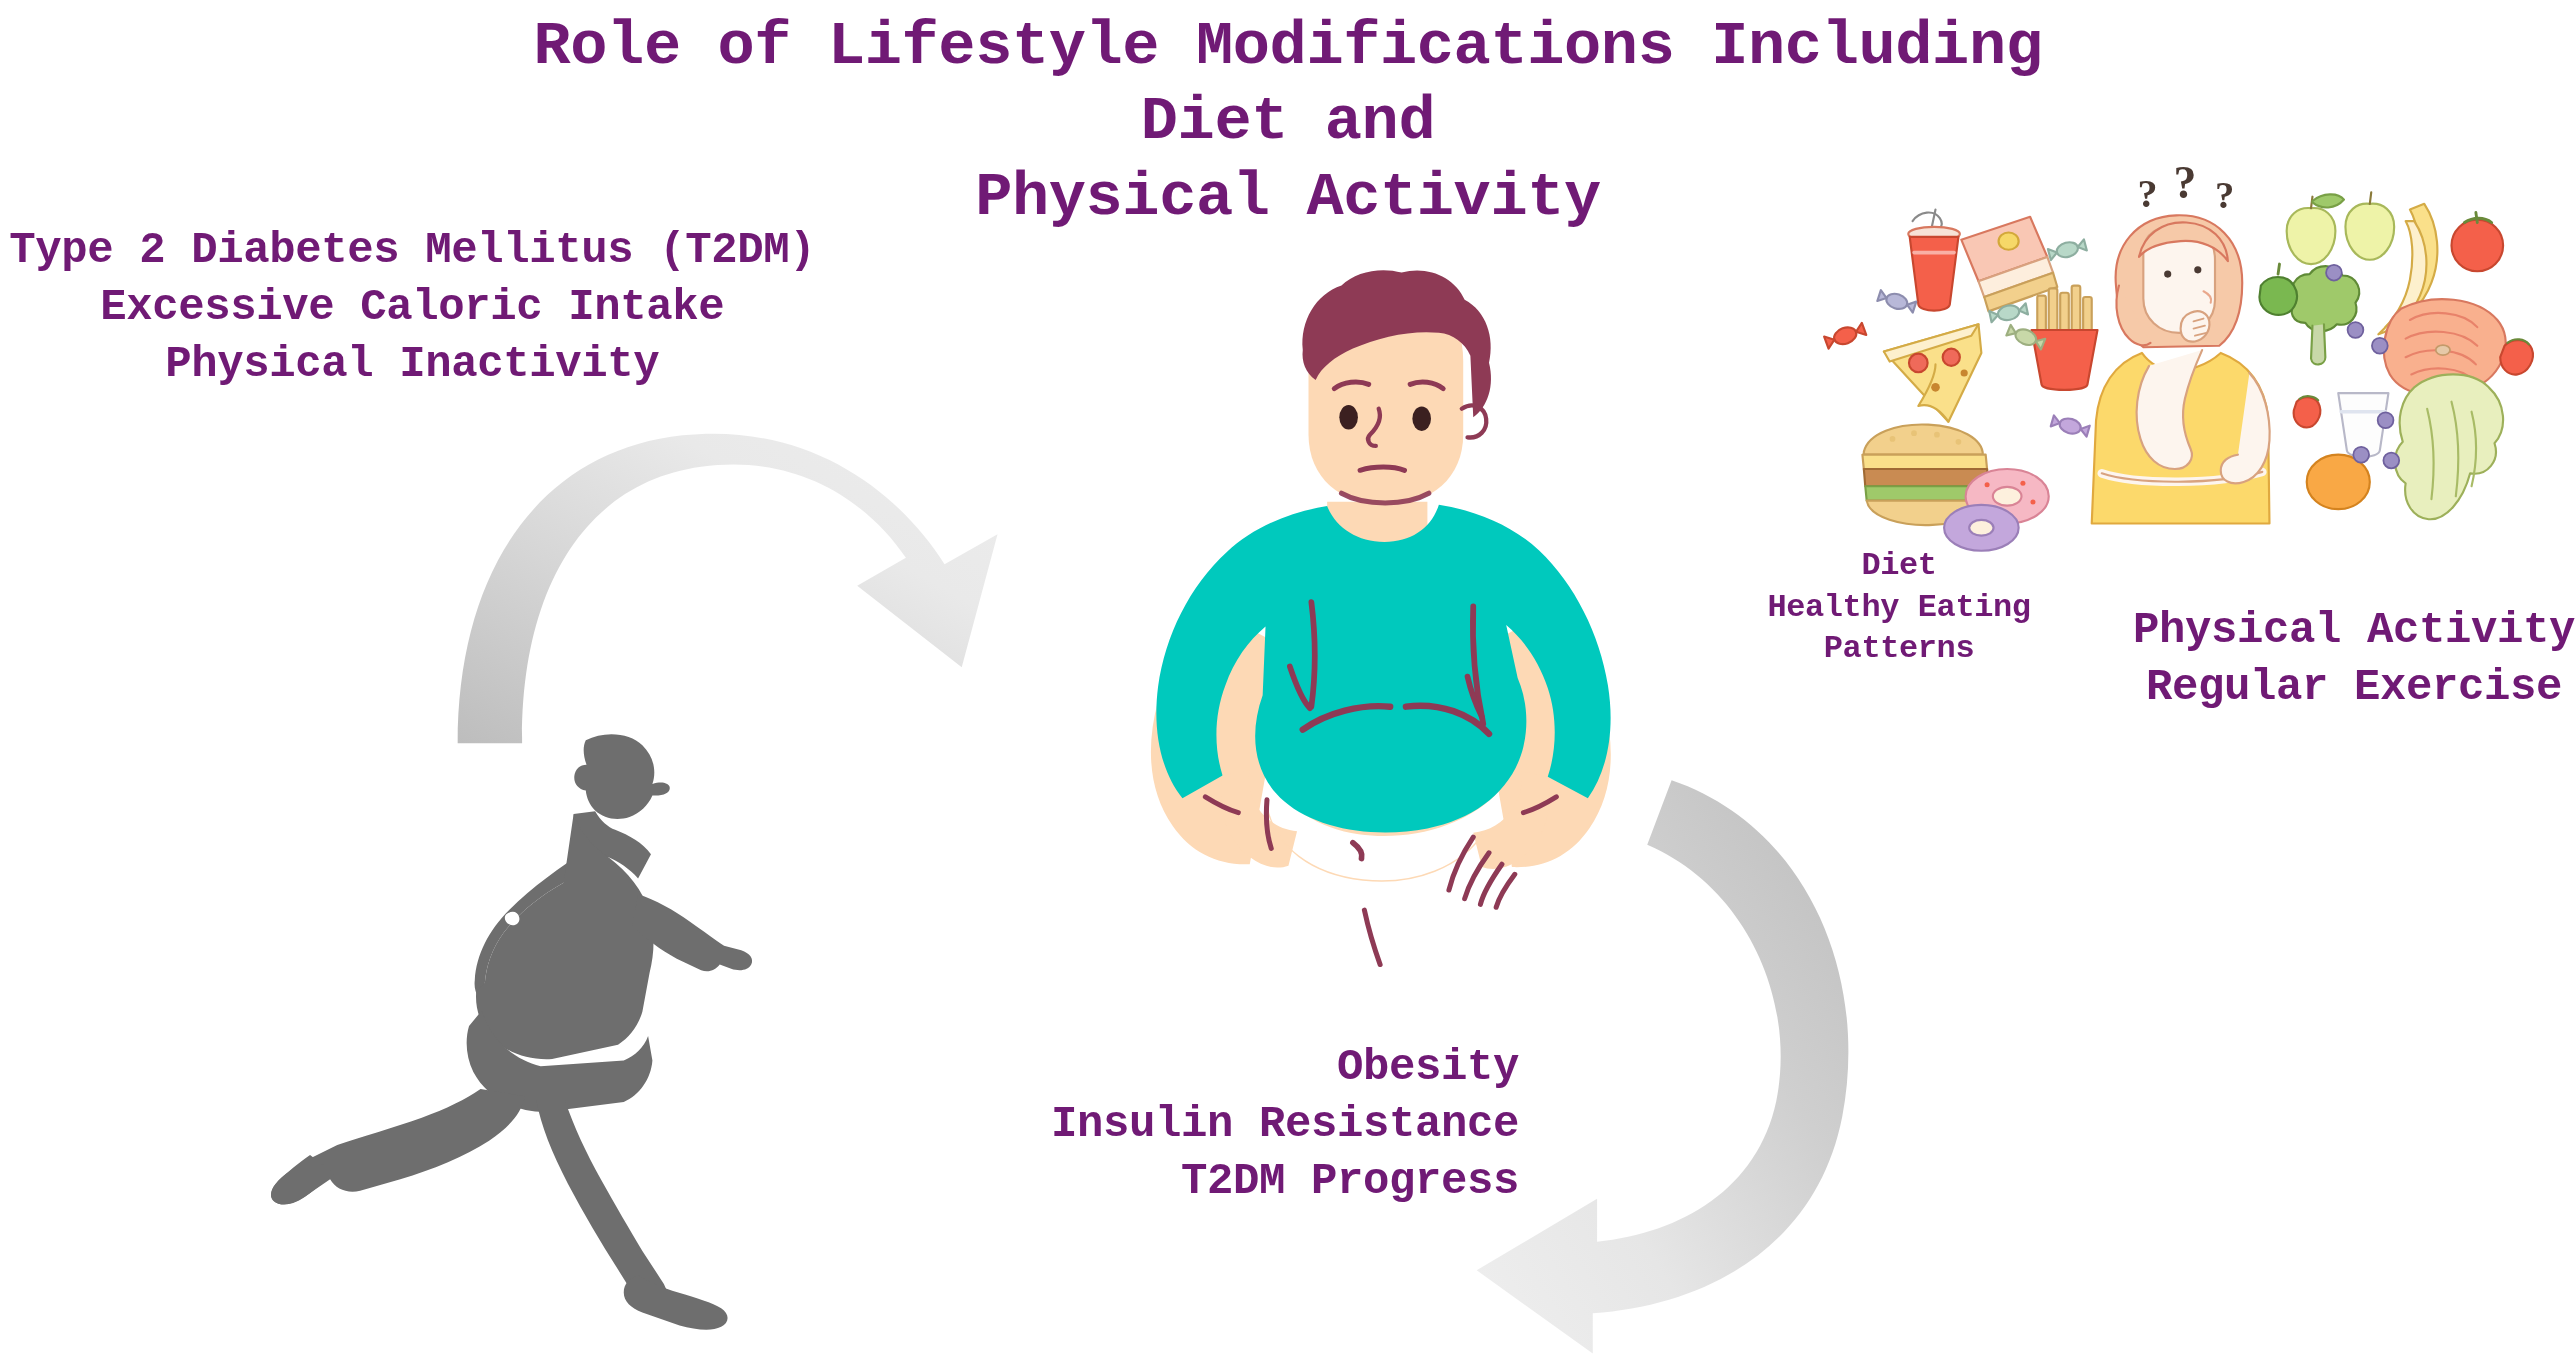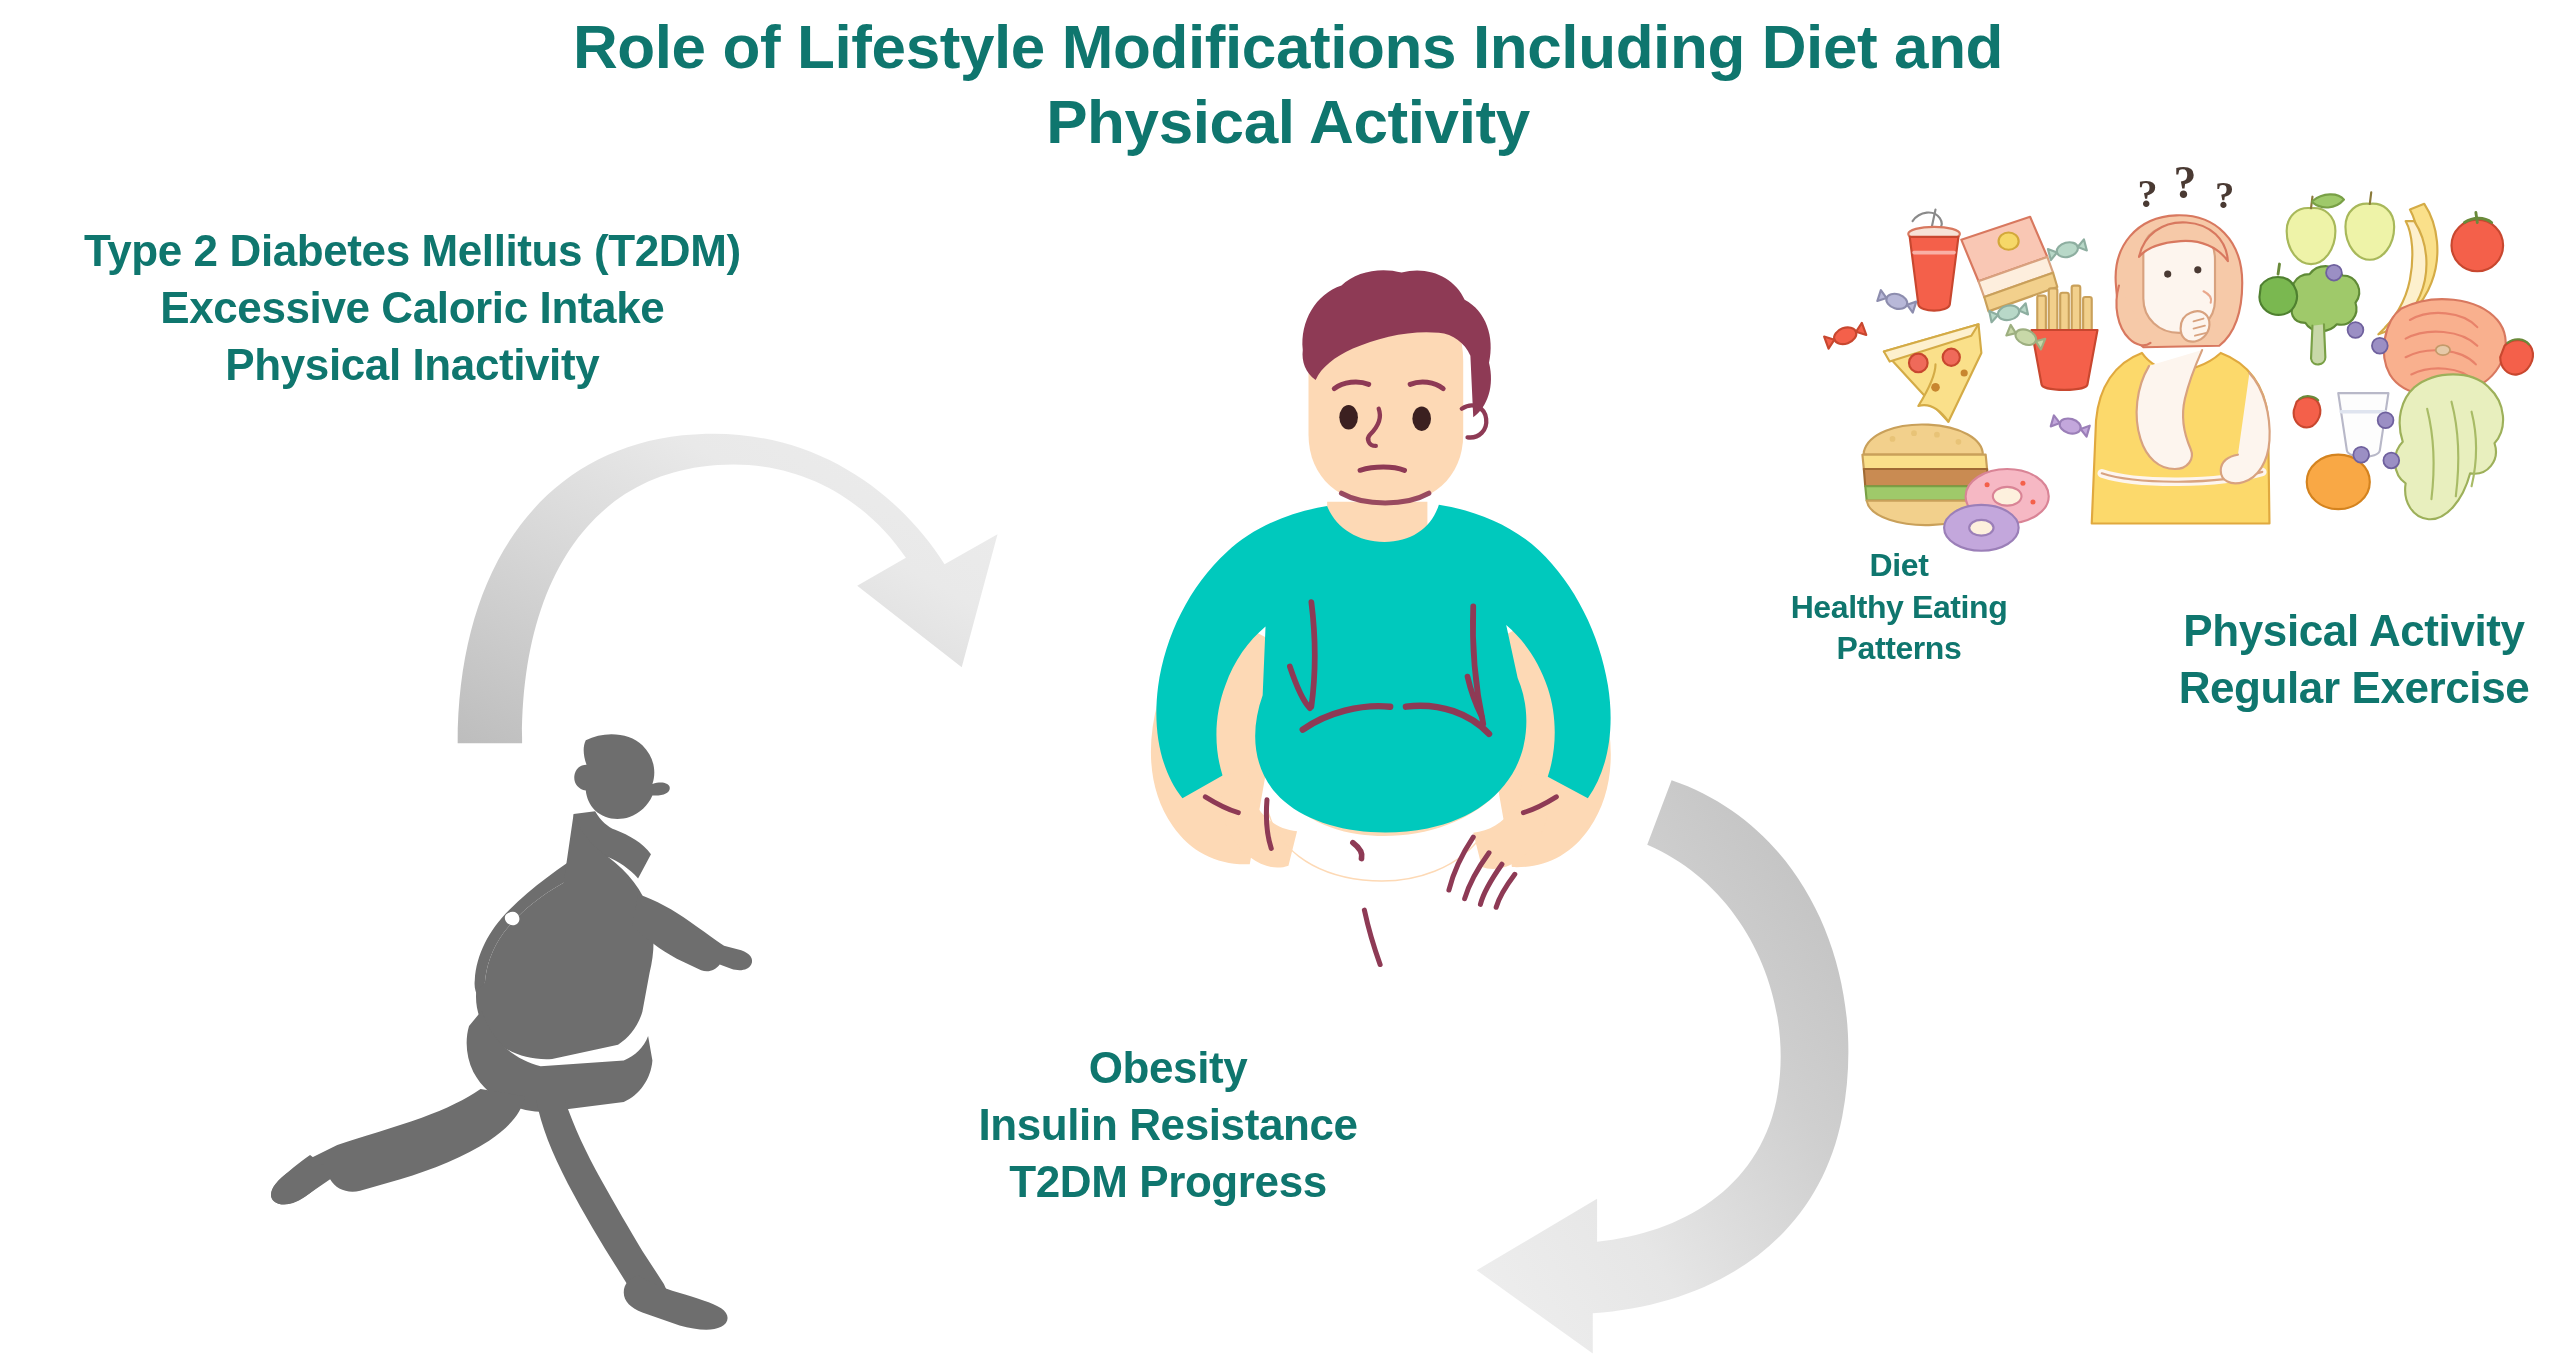--- a/index.html
+++ b/index.html
@@ -1,31 +1,31 @@
 <!DOCTYPE html>
 <html style="font-size:11.5px"><head>
 <meta charset="utf-8">
 <style>
   html,body{margin:0;padding:0;background:#ffffff;}
   body{
     width:2576px;height:1358px;position:relative;overflow:hidden;
     font-family:"Liberation Sans","DejaVu Sans",sans-serif;
     background:#ffffff;
   }
-  .txt{position:absolute;color:#0f766e;font-weight:bold;text-align:center;line-height:1.18;white-space:pre-line;letter-spacing:-0.4px;}
+  .txt{position:absolute;color:#701a75;font-weight:bold;text-align:center;line-height:1.18;white-space:pre-line;letter-spacing:-0.4px;font-family:Liberation Mono, monospace;}
 
   #page-title{
     left:50%;transform:translateX(-50%);
     top:8.6px;width:1649px;font-size:62px;line-height:1.22;
   }
   #label-left{
     left:-7.2px;top:222px;width:839px;font-size:44px;line-height:1.30;
   }
   #label-bottom{
-    left:817px;top:1039px;width:702px;font-size:44px;line-height:1.30;
+    left:817px;top:1039px;width:702px;font-size:44px;line-height:1.30;text-align:right;
   }
   #label-diet{
     left:1684px;top:545px;width:430px;font-size:32px;line-height:1.30;
   }
   #label-activity{
     left:2132px;top:602px;width:444px;font-size:44px;line-height:1.30;
   }
 
   .art{position:absolute;}
   #arrow-left-wrap{left:430px;top:401px;width:631px;height:358px;}

